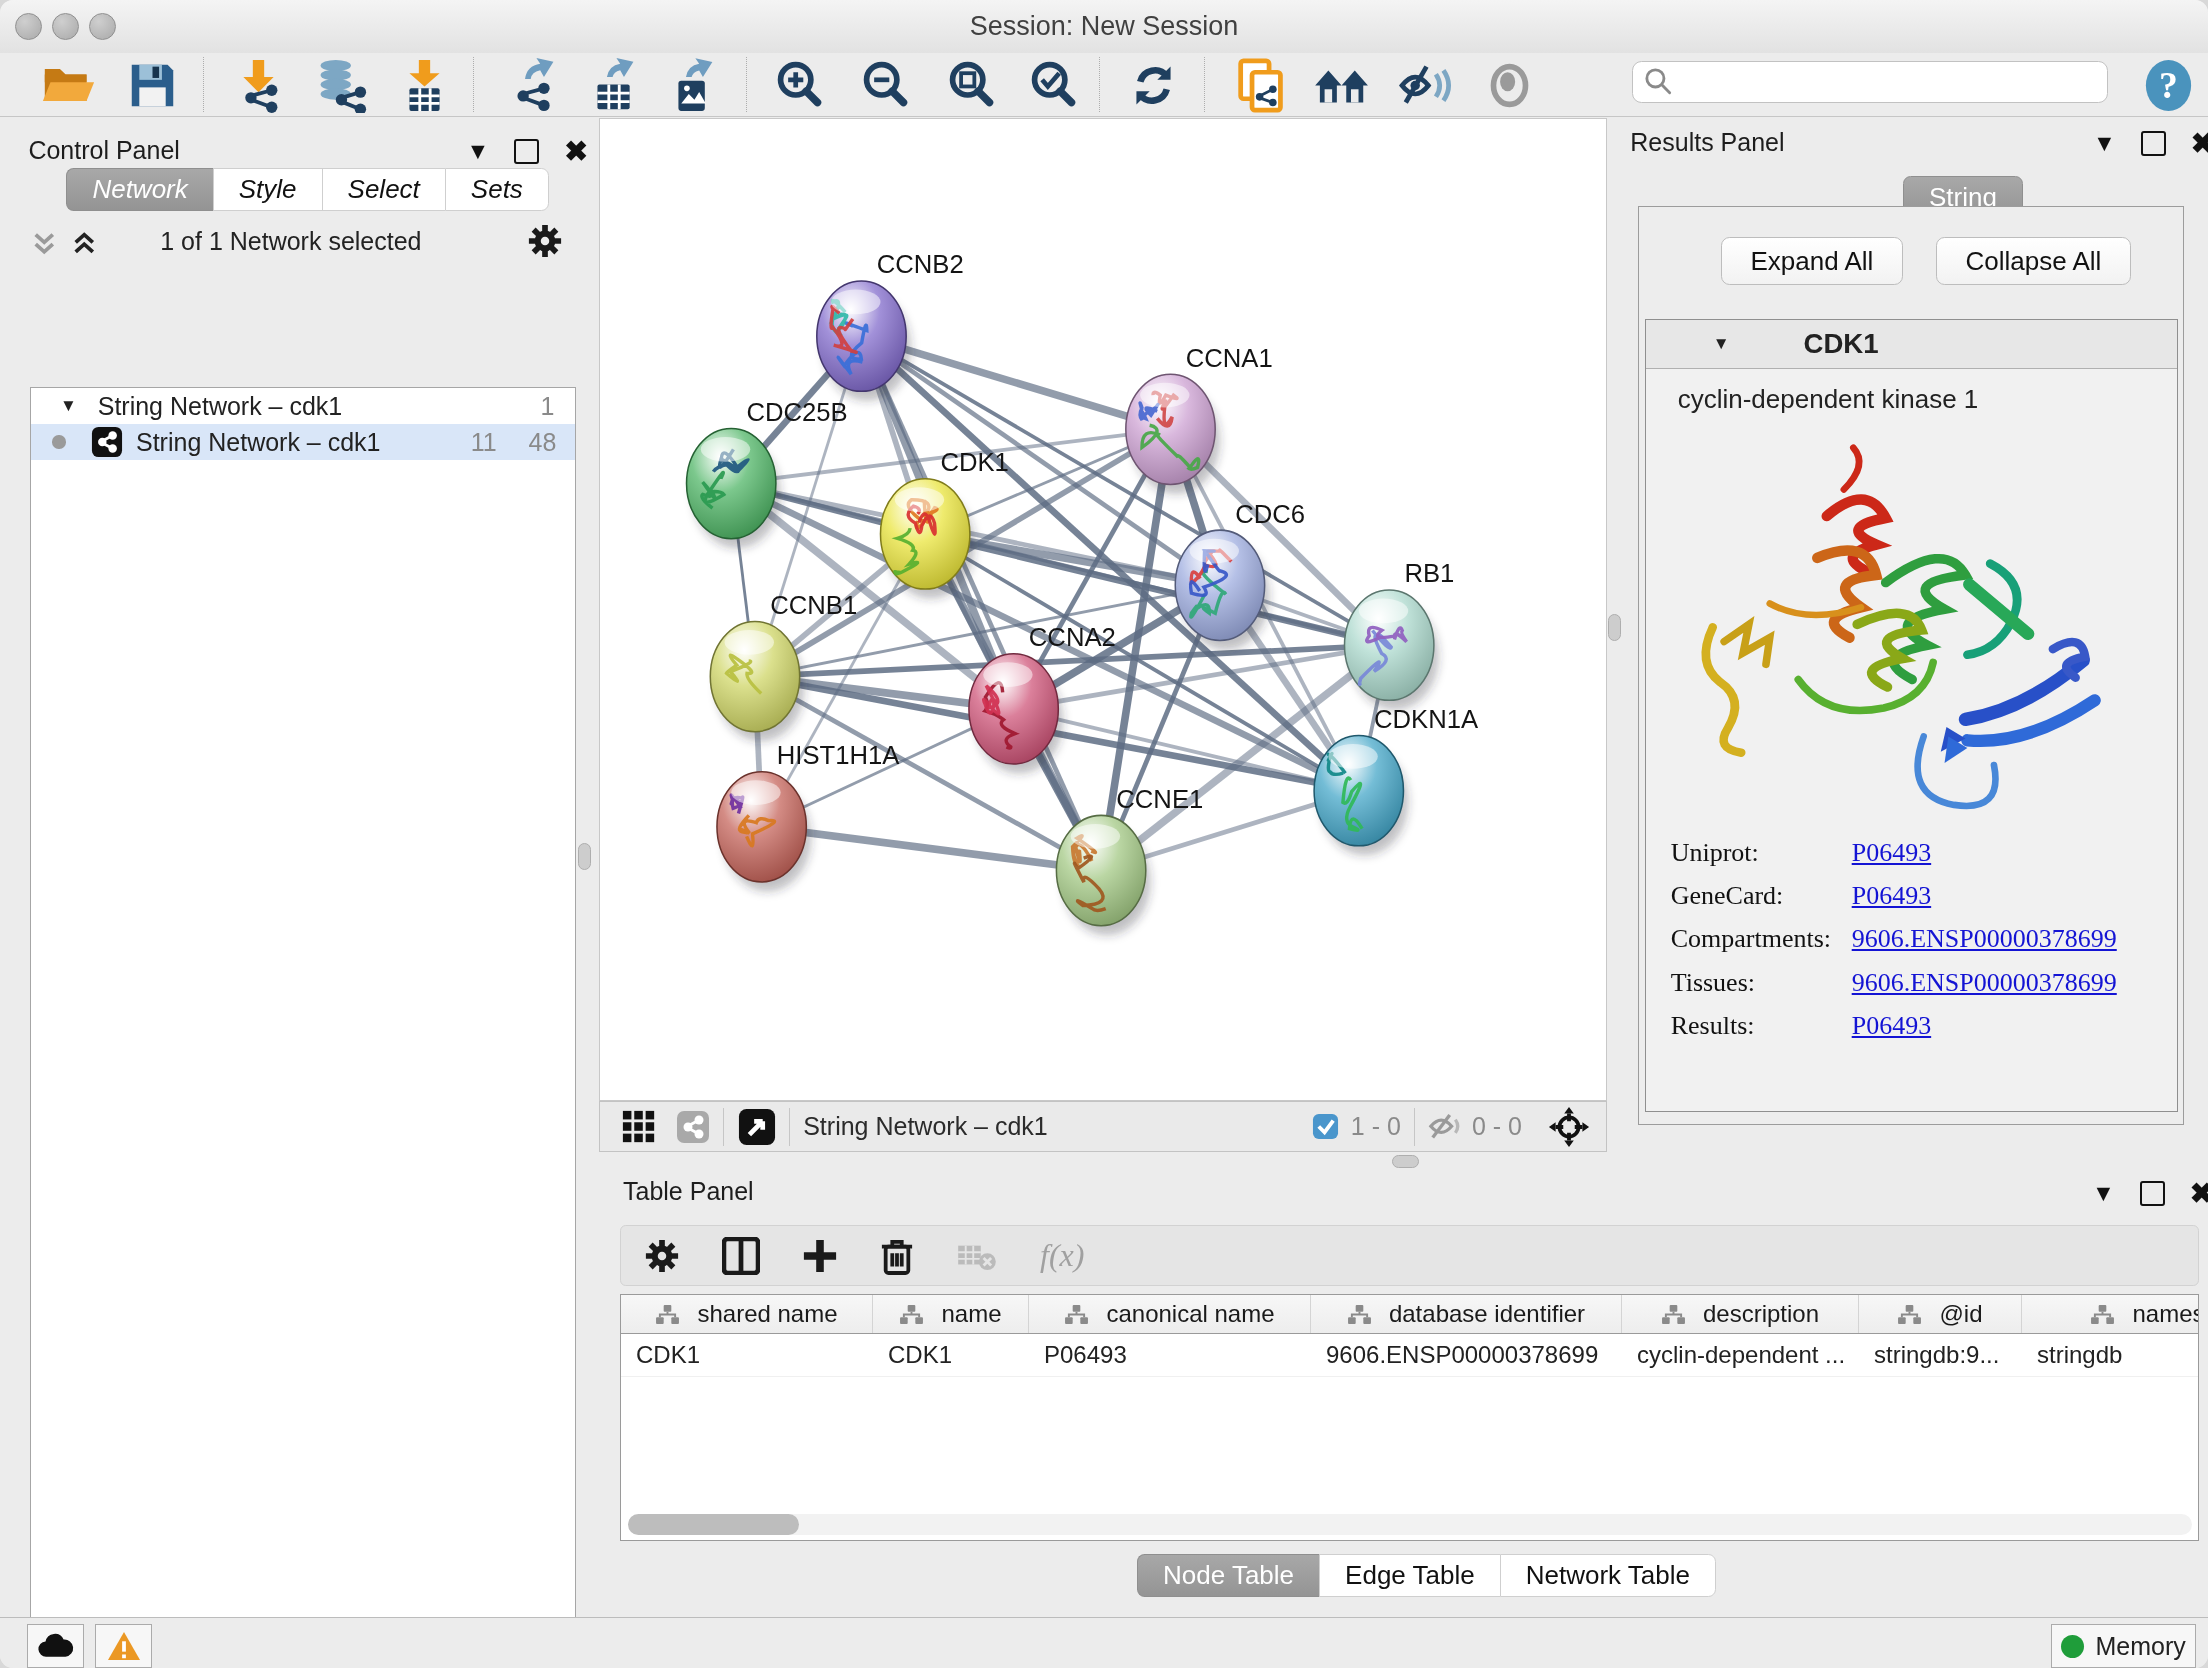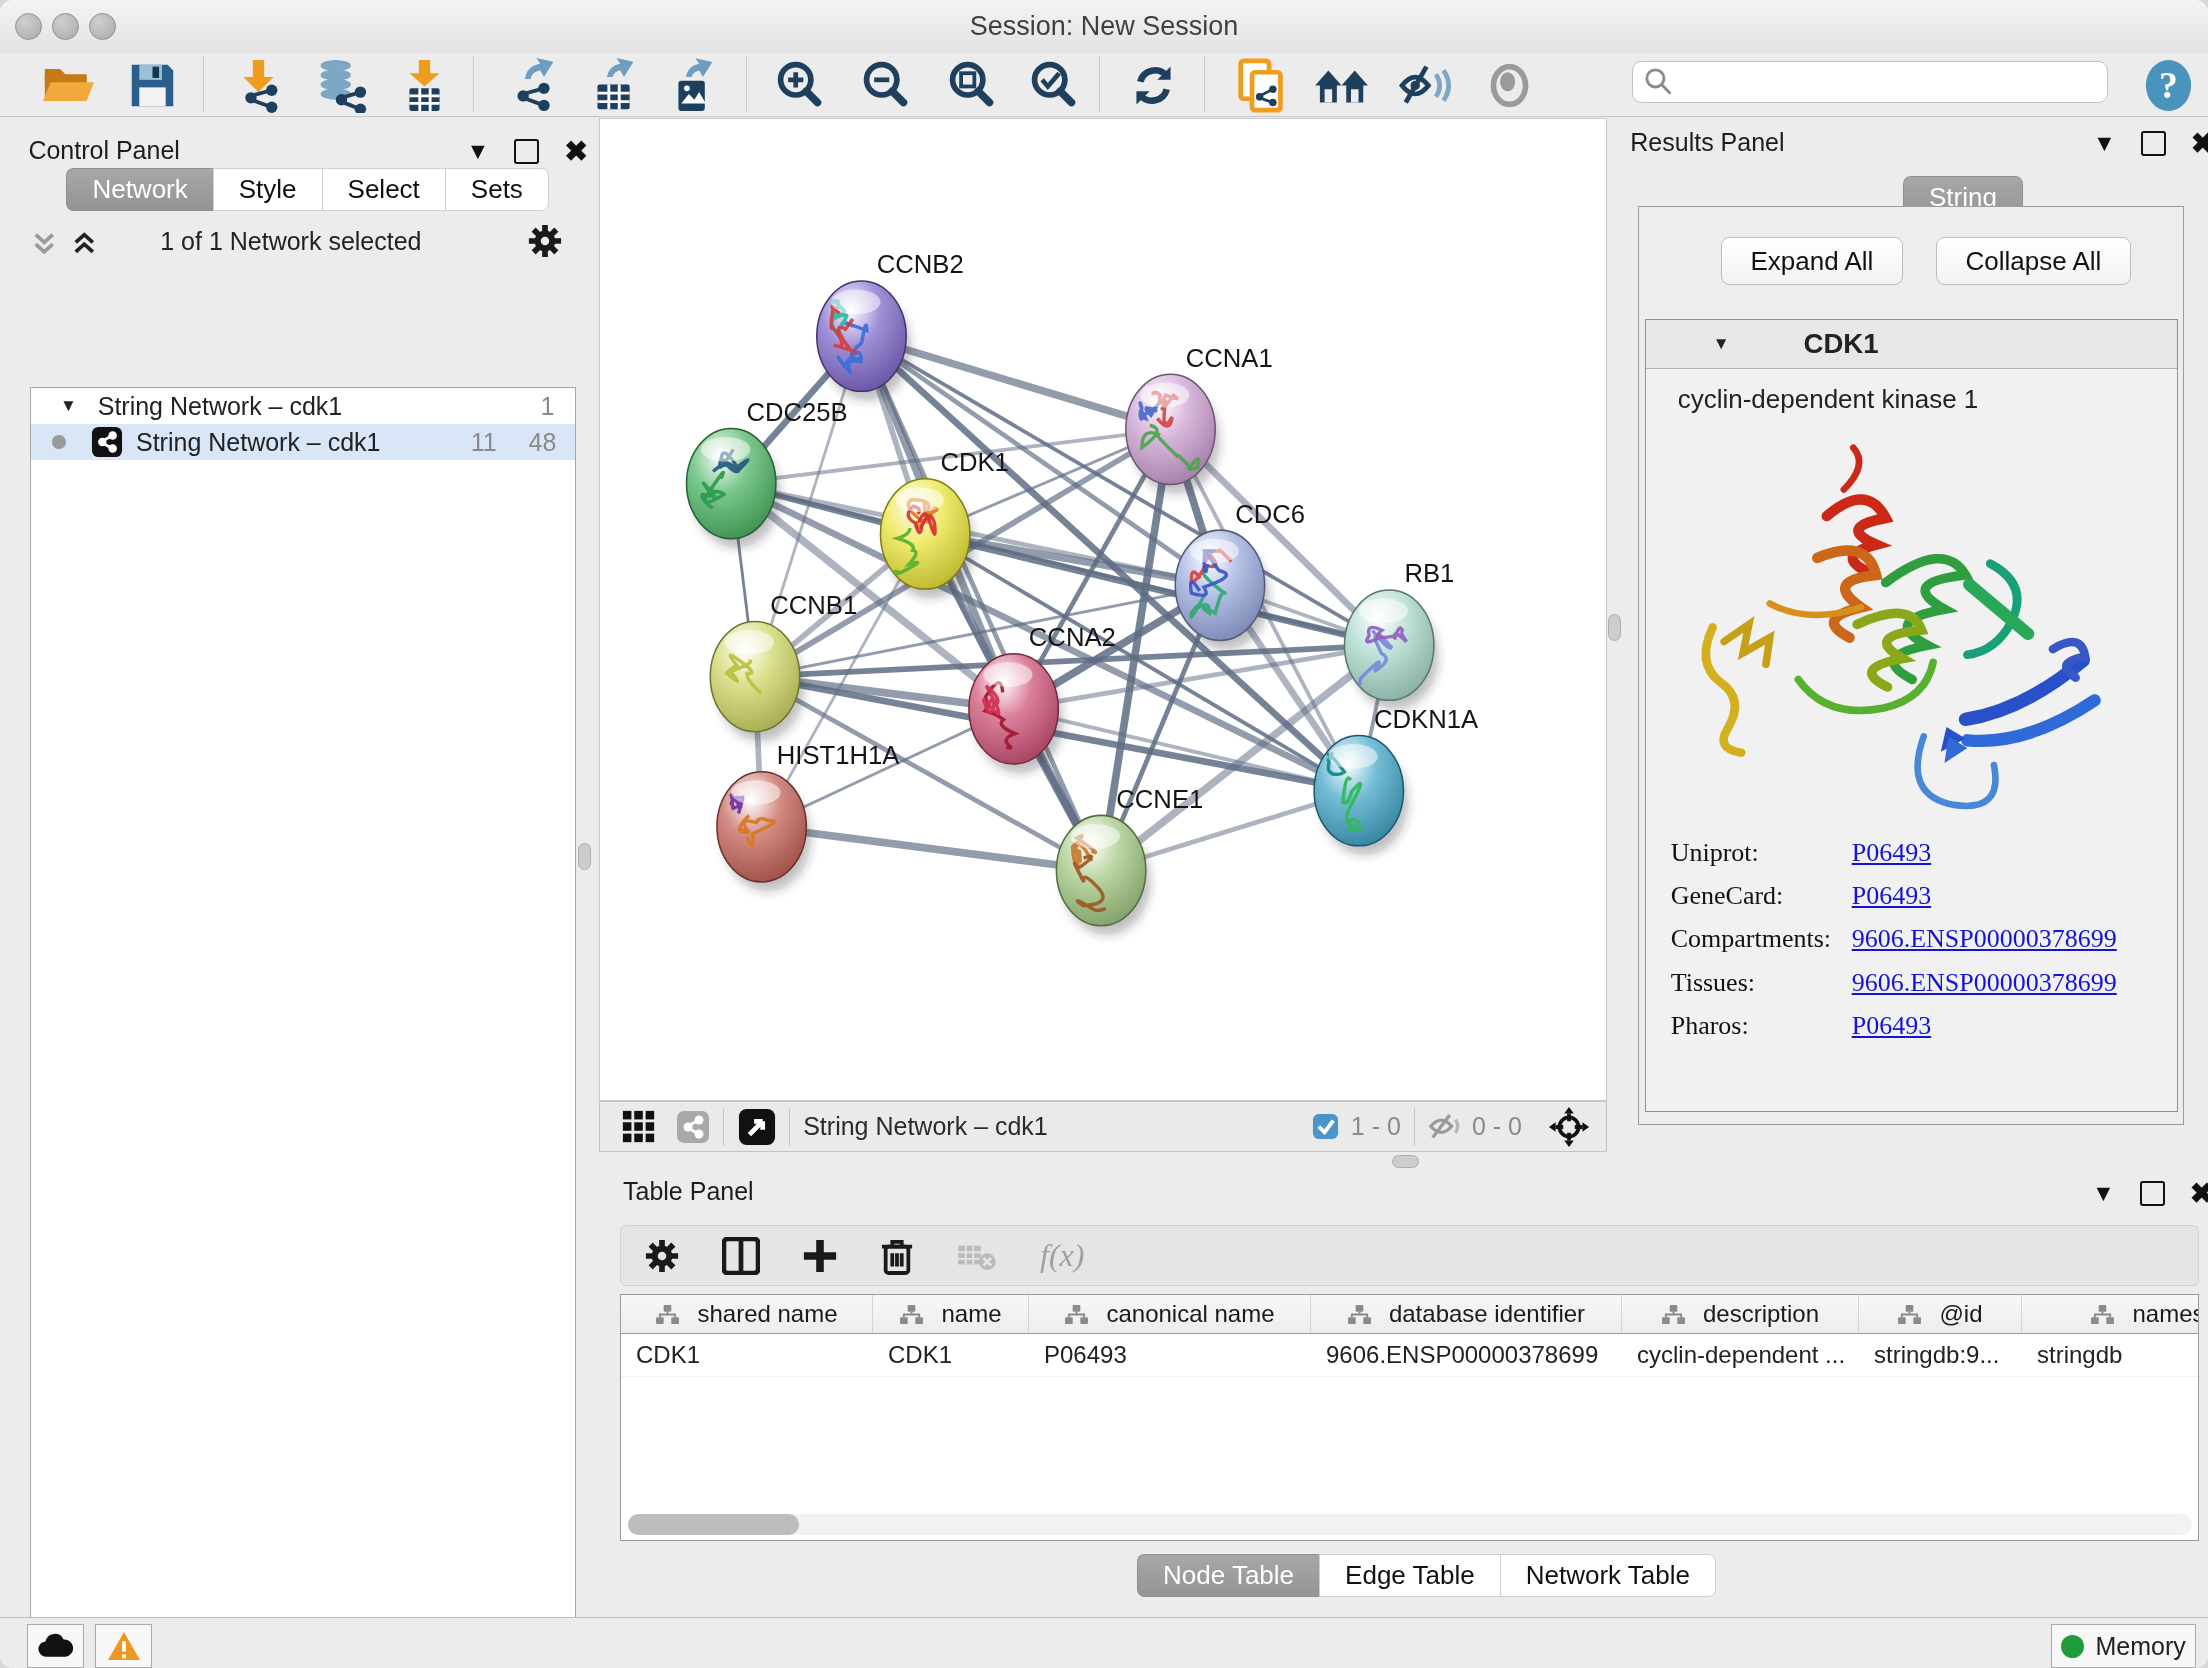--- a/index.html
+++ b/index.html
@@ -261,21 +261,21 @@
     </div>
   </div>
 
   <div class="abs" style="left:11.4px;top:118px;width:559px;height:1478px;margin-top:8px;">
     <div class="abs phead" style="left:17px;top:9.5px;">Control Panel</div>
     <div class="abs hicons" style="left:455px;top:11.4px;">
       <span class="hicon">▼</span>
       <span class="sqico"></span>
       <span class="hicon" style="font-weight:bold;font-size:28.5px;">✖</span>
     </div>
-    <div class="abs seg" style="left:55px;top:42px;">
+    <div class="abs seg" style="left:55px;top:42px;font-style:italic;">
         <span class="tab active">Network</span>
         <span class="tab">Style</span>
         <span class="tab">Select</span>
         <span class="tab">Sets</span>
       </div>
     <div class="abs" style="left:19px;top:103px;width:28.5px;">
       <svg width="28.5" height="28.5" viewBox="0 0 30 30">
           <path d="M6 6 l9 8 9 -8 M6 16 l9 8 9 -8" fill="none" stroke="#9a9a9a" stroke-width="4"></path>
         </svg>
     </div>
@@ -631,21 +631,21 @@
             </div>
             <div class="xl-row serif">
               <span class="lbl">Compartments:</span>
               <a href="#">9606.ENSP00000378699</a>
             </div>
             <div class="xl-row serif">
               <span class="lbl">Tissues:</span>
               <a href="#">9606.ENSP00000378699</a>
             </div>
             <div class="xl-row serif">
-              <span class="lbl">Pharos:</span>
+              <span class="lbl">Results:</span>
               <a href="#">P06493</a>
             </div>
           </div>
       </div>
     </div>
   </div>
 
   <div class="abs" style="left:599px;top:1166px;width:1609px;height:447px;">
     <div class="abs phead" style="left:24px;top:11.4px;">Table Panel</div>
     <div class="abs hicons" style="left:1493px;top:13.3px;">

